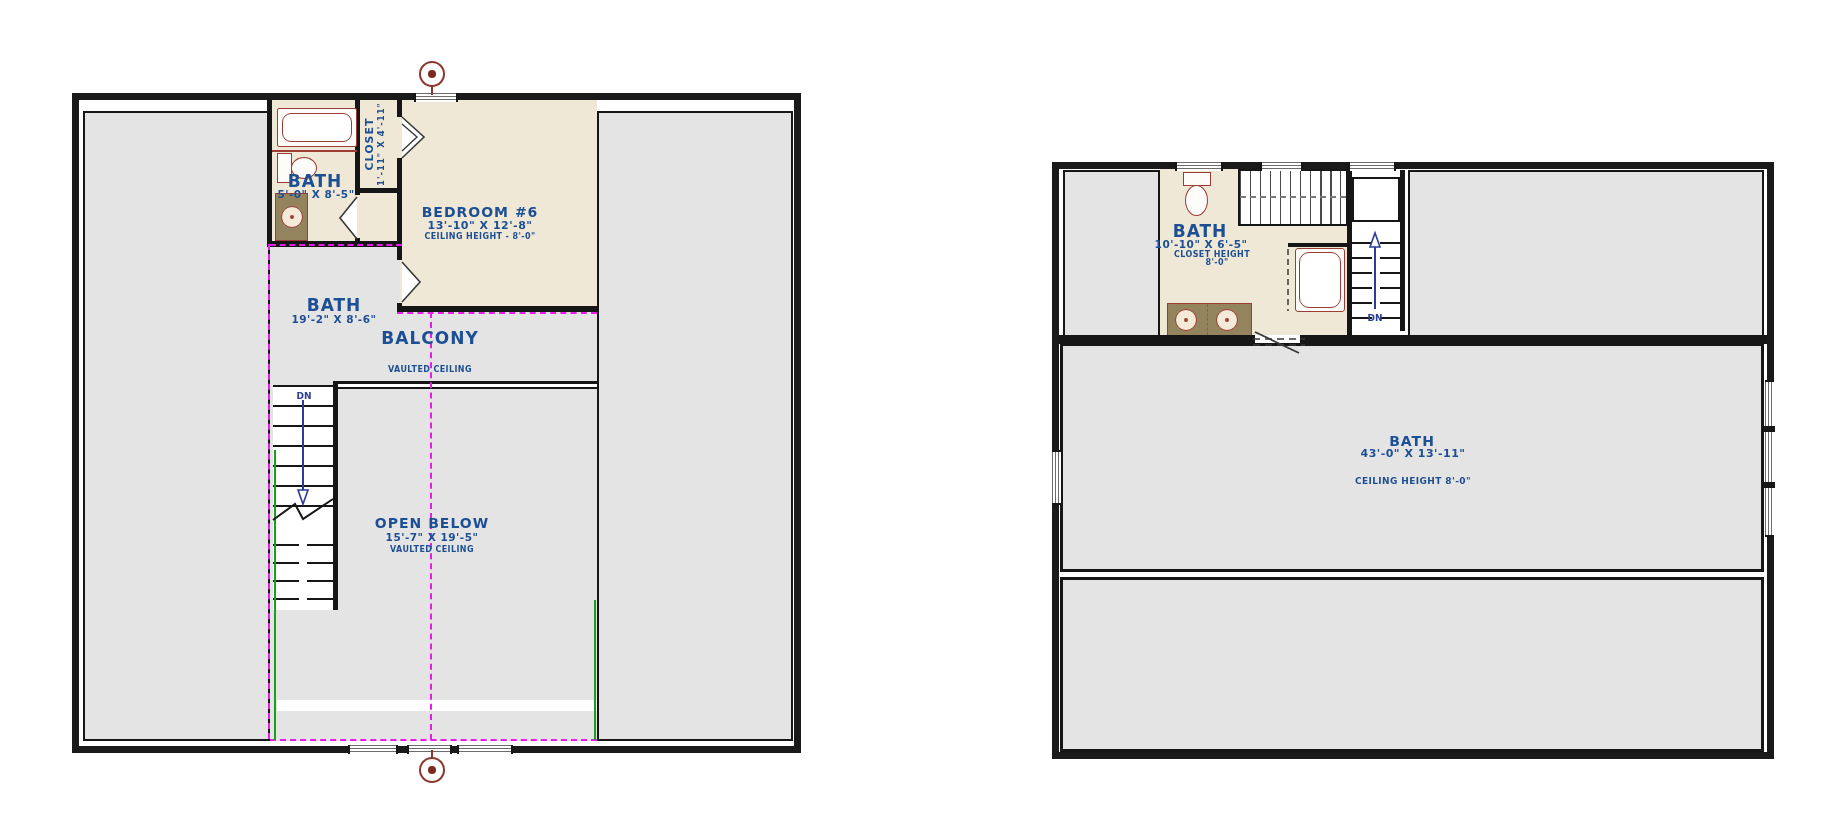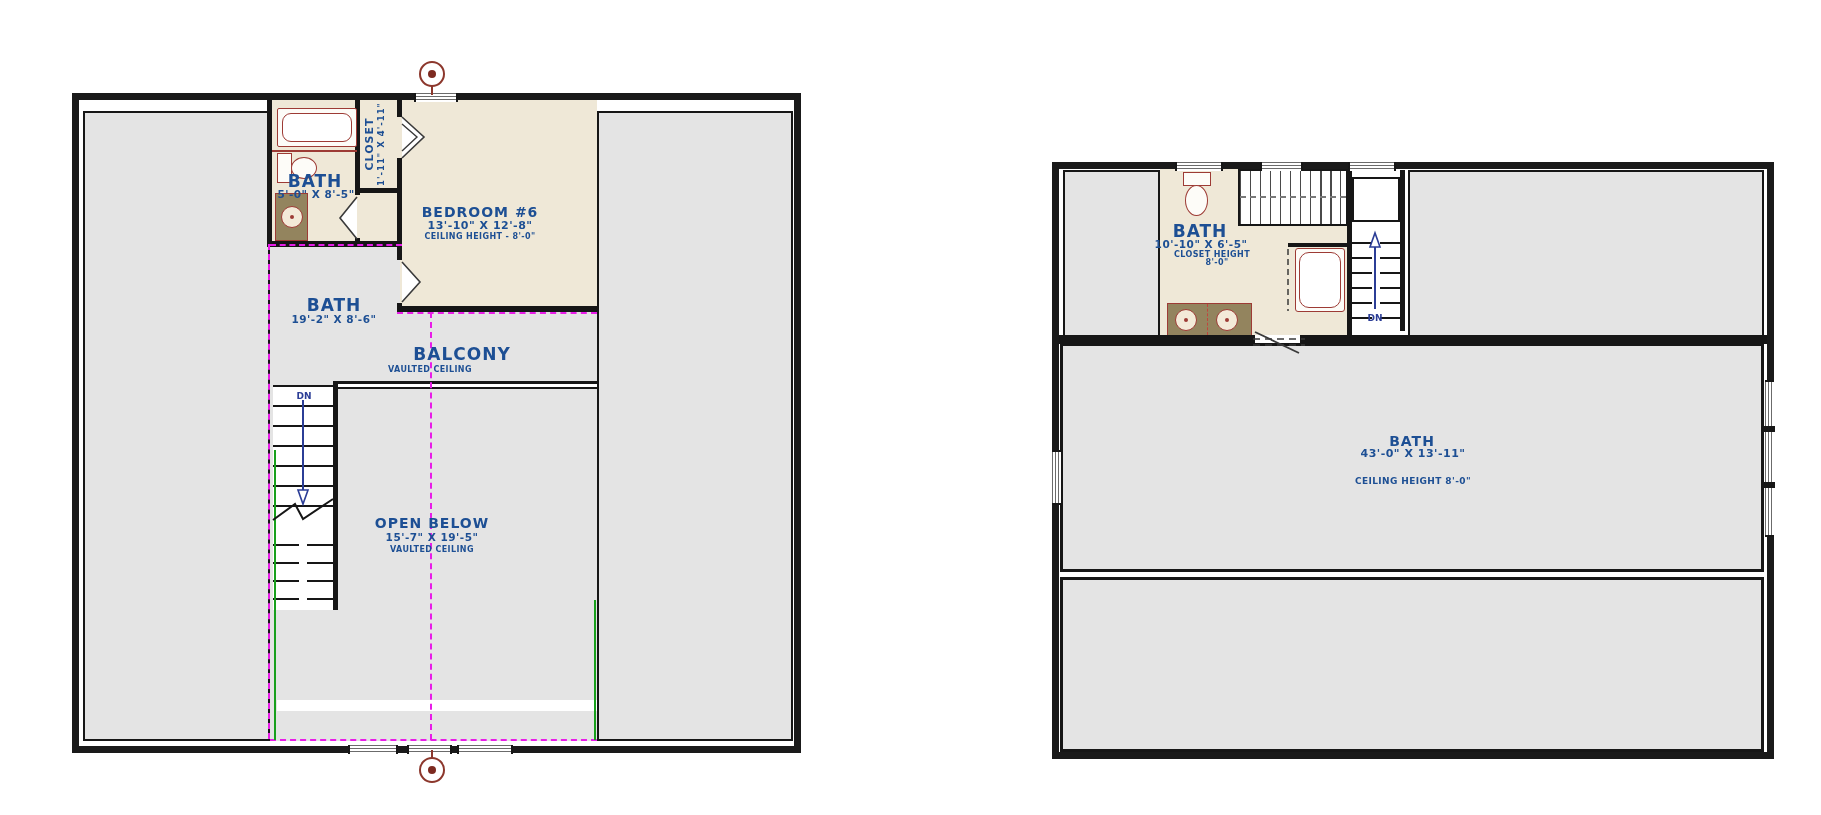--- a/index.html
+++ b/index.html
@@ -101,21 +101,21 @@
     <div class="lbl lbl-dim" style="left:237px;top:94px;">5'-0" X 8'-5"</div>
     <div class="lbl" style="left:295px;top:44px;transform:translate(-50%,-50%) rotate(-90deg);">
       <div style="font-size:11px;">CLOSET</div>
       <div style="font-size:8.5px;">1'-11" X 4'-11"</div>
     </div>
     <div class="lbl lbl-big" style="left:401px;top:112px;">BEDROOM #6</div>
     <div class="lbl lbl-dim" style="left:401px;top:125px;font-size:11px;">13'-10" X 12'-8"</div>
     <div class="lbl lbl-sm" style="left:401px;top:136px;">CEILING HEIGHT - 8'-0"</div>
     <div class="lbl lbl-med" style="left:255px;top:205px;">BATH</div>
     <div class="lbl lbl-dim" style="left:255px;top:219px;">19'-2" X 8'-6"</div>
-    <div class="lbl lbl-med" style="left:351px;top:254px;margin-left:32px;">BALCONY</div>
+    <div class="lbl lbl-med" style="left:351px;top:238px;">BALCONY</div>
     <div class="lbl lbl-sm" style="left:351px;top:269px;">VAULTED CEILING</div>
     <div class="lbl lbl-big" style="left:353px;top:423px;">OPEN BELOW</div>
     <div class="lbl lbl-dim" style="left:353px;top:437px;">15'-7" X 19'-5"</div>
     <div class="lbl lbl-sm" style="left:353px;top:449px;">VAULTED CEILING</div>
     <div class="lbl lbl-dn" style="left:225px;top:296px;color:#2b3d96;">DN</div>
   </div>
 
   <div class="abs" style="left:431px;top:86px;width:2px;height:9px;background:#8c372c;"></div>
   <div class="abs" style="left:419px;top:61px;width:26px;height:26px;border:2.5px solid #8c372c;border-radius:50%;background:#fff;"></div>
   <div class="abs" style="left:428px;top:70px;width:8px;height:8px;border-radius:50%;background:#7d2a20;"></div>

